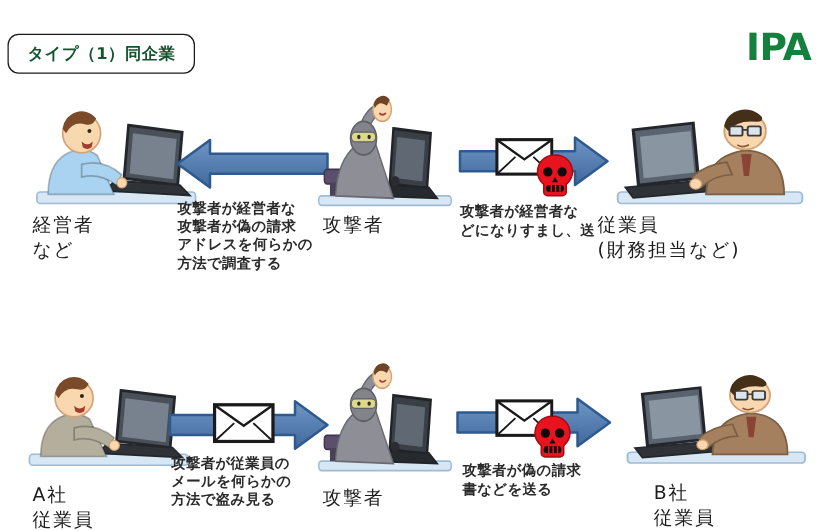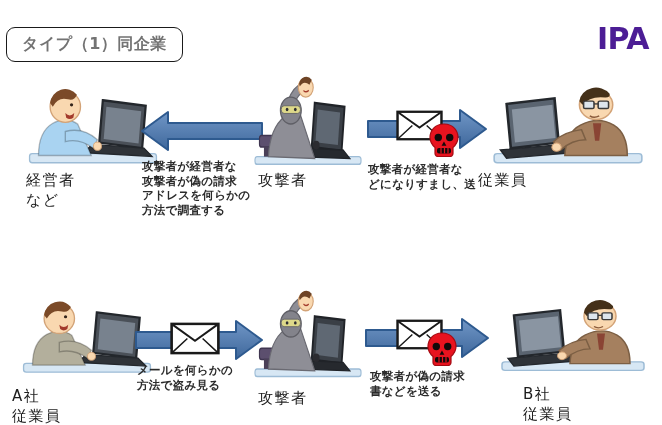--- a/index.html
+++ b/index.html
@@ -3,25 +3,25 @@
 <meta charset="utf-8">
 <style>
   html,body{margin:0;padding:0;background:#fff;}
   #canvas{
     position:relative;width:662px;height:425px;background:#ffffff;
     font-family:"DejaVu Sans","Liberation Sans",sans-serif;overflow:hidden;
   }
   .abs{position:absolute;}
   .type-box{
     border:1.6px solid #1a1a1a;border-radius:9px;background:#fff;
-    padding:6px 15px;font-size:16px;font-weight:600;color:#737373;
+    padding:6px 15px;font-size:13px;font-weight:600;color:#14532d;
     letter-spacing:.5px;white-space:nowrap;
   }
   .ipa-logo{
-    font-weight:800;font-size:30px;color:#4c1d95;letter-spacing:-.5px;
+    font-weight:800;font-size:30px;color:#15803d;letter-spacing:-.5px;
     font-style:normal;line-height:1;margin-left:19px;
   }
   .actor-label{
     font-size:15px;font-weight:500;color:#1c1c1c;text-align:left;
     line-height:20px;letter-spacing:1.5px;white-space:nowrap;
   }
   .desc-text{
     font-size:11.5px;font-weight:700;color:#2b2b2b;line-height:14.5px;
     letter-spacing:.3px;white-space:nowrap;
   }
@@ -148,38 +148,40 @@
   <div class="abs desc-text" style="left:368px;top:162px;">
     <div>攻撃者が経営者な</div>
     <div>どになりすまし、送</div>
   </div>
 
   <svg class="abs" style="left:490px;top:80px;" width="156" height="92" viewBox="0 0 150 100" preserveAspectRatio="none">
     <use href="#sym-suitman"></use>
   </svg>
   <div class="abs actor-label" style="left:478px;top:170px;width:180px;">
     <div>従業員</div>
+    <div>(財務担当など)</div>
   </div>
 
 
   <svg class="abs" style="left:20px;top:293px;color:#b3af9c;" width="134" height="88" viewBox="0 0 150 100" preserveAspectRatio="none">
     <use href="#sym-worker"></use>
   </svg>
-  <div class="abs actor-label" style="left:12px;top:386px;width:100px;">
+  <div class="abs actor-label" style="left:26px;top:386px;width:100px;">
     <div>A社</div>
     <div>従業員</div>
   </div>
 
   <svg class="abs" style="left:134px;top:318px;" width="130" height="44" viewBox="0 0 130 44">
     <polygon points="128,22 102,3 102,14 2,14 2,30 102,30 102,41" fill="url(#gradBlue)" stroke="#2e5a8f" stroke-width="2" stroke-linejoin="round"></polygon>
   </svg>
   <svg class="abs" style="left:170px;top:322px;" width="50" height="33" viewBox="0 0 46 30">
       <use href="#sym-envelope"></use>
     </svg>
   <div class="abs desc-text" style="left:137px;top:363px;">
+    <div>攻撃者が従業員の</div>
     <div>メールを何らかの</div>
     <div>方法で盗み見る</div>
   </div>
 
   <svg class="abs" style="left:252px;top:290px;" width="112" height="94" viewBox="0 0 150 100" preserveAspectRatio="none">
     <use href="#sym-attacker"></use>
   </svg>
   <div class="abs actor-label" style="left:258px;top:388px;width:100px;">攻撃者</div>
 
   <svg class="abs" style="left:364px;top:316px;" width="126" height="44" viewBox="0 0 126 44">

